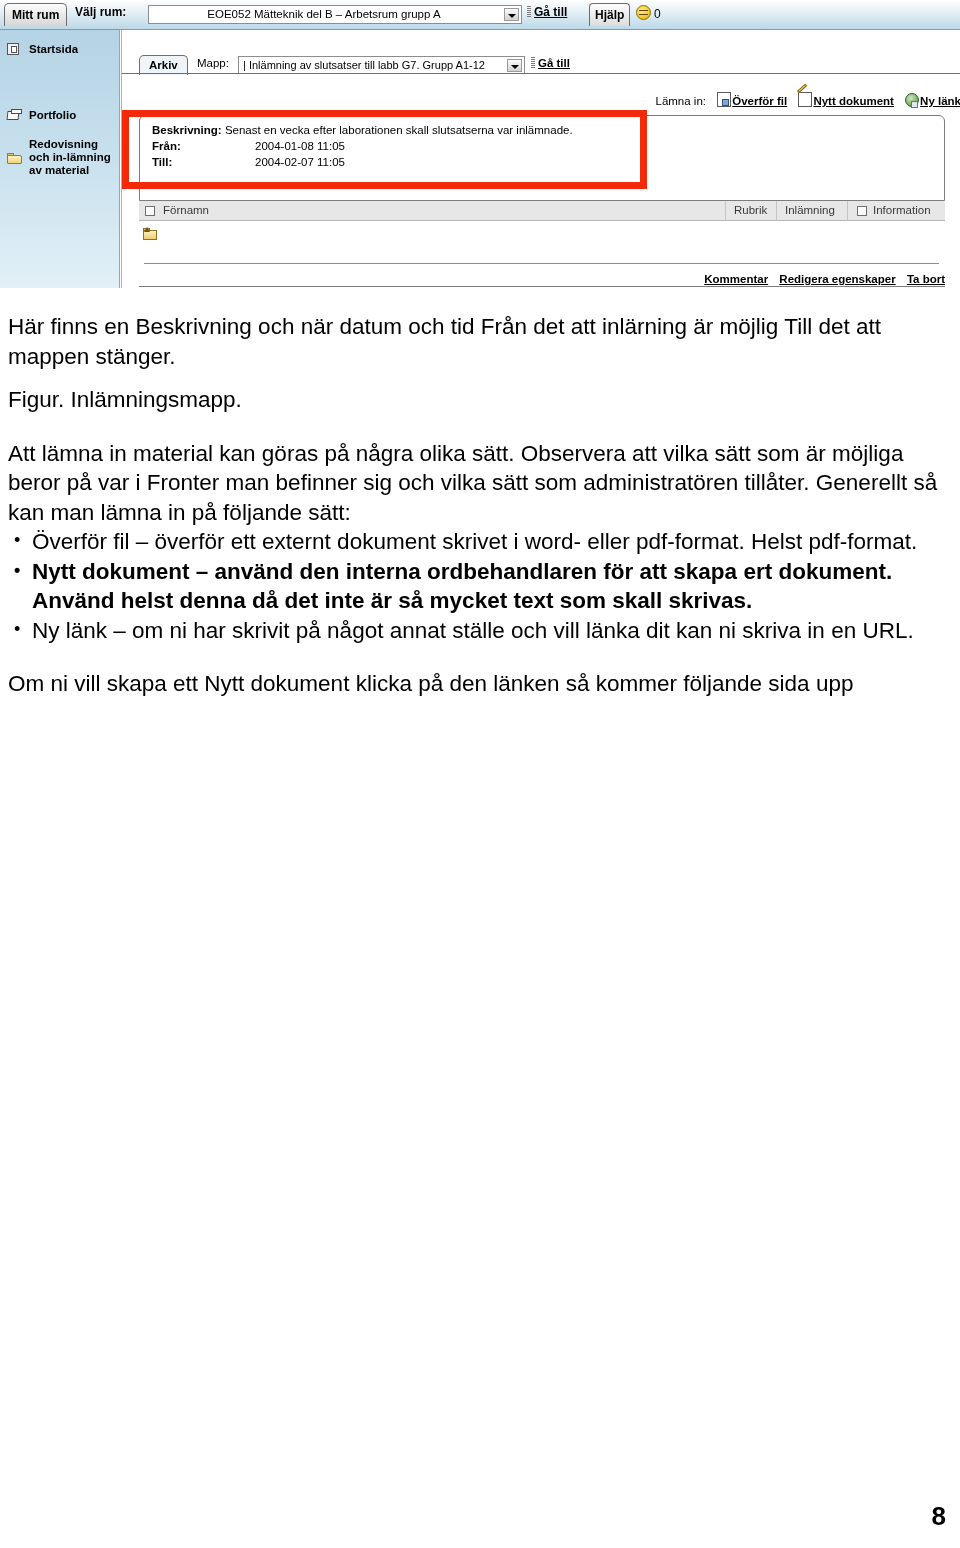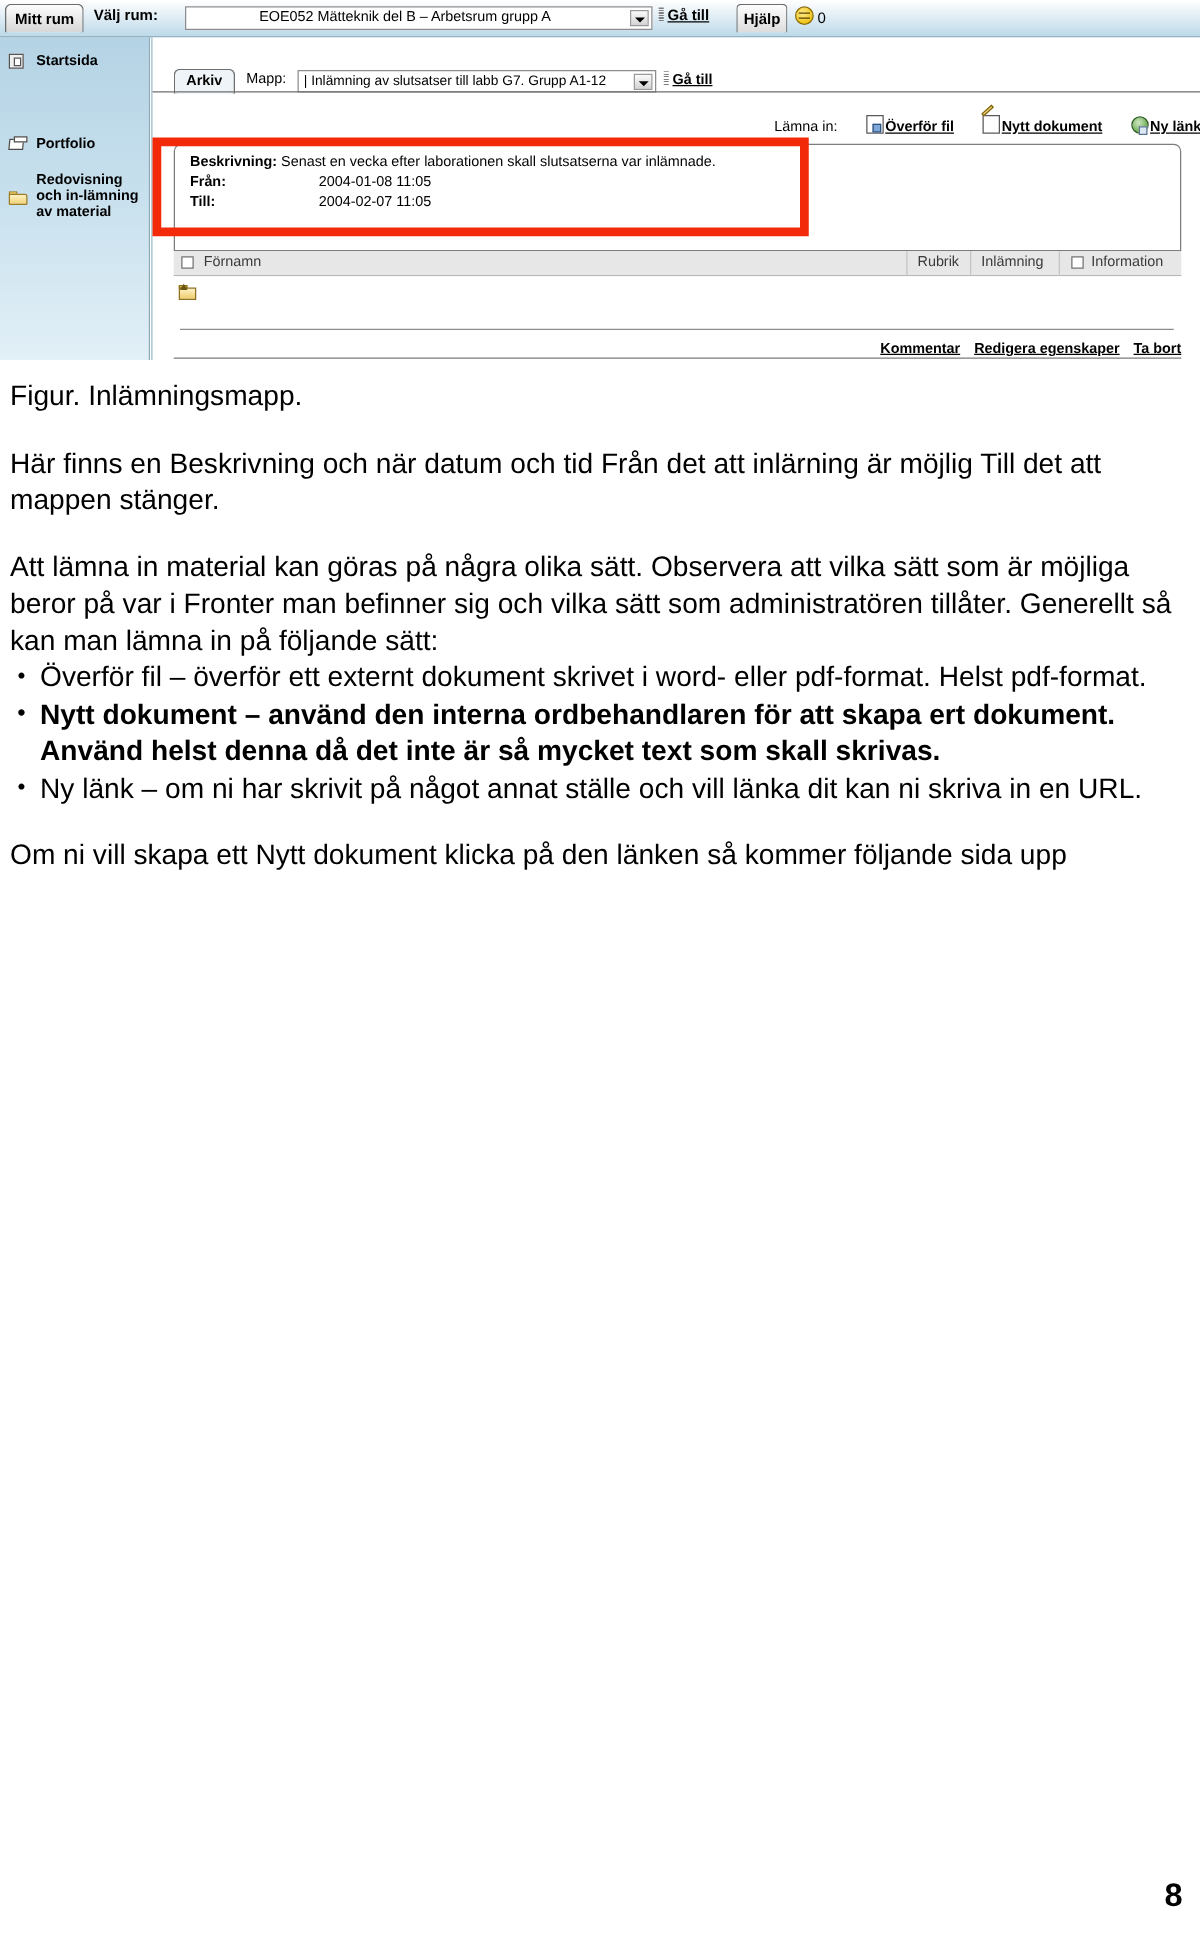--- a/index.html
+++ b/index.html
@@ -296,21 +296,21 @@
     position: absolute;
     left: 0; top: 62px;
     width: 839px; height: 18px;
     font-size: 11.5px;
     text-align: right;
   }
   .lamna-in-row .li-label { color: #000; }
   .li-link {
     font-weight: bold;
     text-decoration: underline;
-    margin-left: 20px;
+    margin-left: 8px;
     white-space: nowrap;
   }
   .mini-ico {
     display: inline-block;
     width: 12px; height: 13px;
     vertical-align: -2px;
     position: relative;
     margin-right: 1px;
   }
   .mini-page {
@@ -628,23 +628,23 @@
     </div>
 
     <div class="pane-bottom-border"></div>
   </div>
 
   <div class="red-highlight"></div>
 </div>
 
 <div class="doc">
 
+  <p class="para p-spaced">Här finns en Beskrivning och när datum och tid Från det att inlärning är möjlig Till det att mappen stänger.</p>
+
   <p class="para p-figure">Figur. Inlämningsmapp.</p>
-
-  <p class="para p-spaced">Här finns en Beskrivning och när datum och tid Från det att inlärning är möjlig Till det att mappen stänger.</p>
 
   <p class="para p-spaced">Att lämna in material kan göras på några olika sätt. Observera att vilka sätt som är möjliga beror på var i Fronter man befinner sig och vilka sätt som administratören tillåter. Generellt så kan man lämna in på följande sätt:</p>
 
   <ul class="bullets">
     <li><span>Överför fil – överför ett externt dokument skrivet i word- eller pdf-format. Helst pdf-format.</span></li>
     <li class="b"><span>Nytt dokument – använd den interna ordbehandlaren för att skapa ert dokument. Använd helst denna då det inte är så mycket text som skall skrivas.</span></li>
     <li><span>Ny länk – om ni har skrivit på något annat ställe och vill länka dit kan ni skriva in en URL.</span></li>
   </ul>
 
   <p class="para p-spaced">Om ni vill skapa ett Nytt dokument klicka på den länken så kommer följande sida upp</p>

